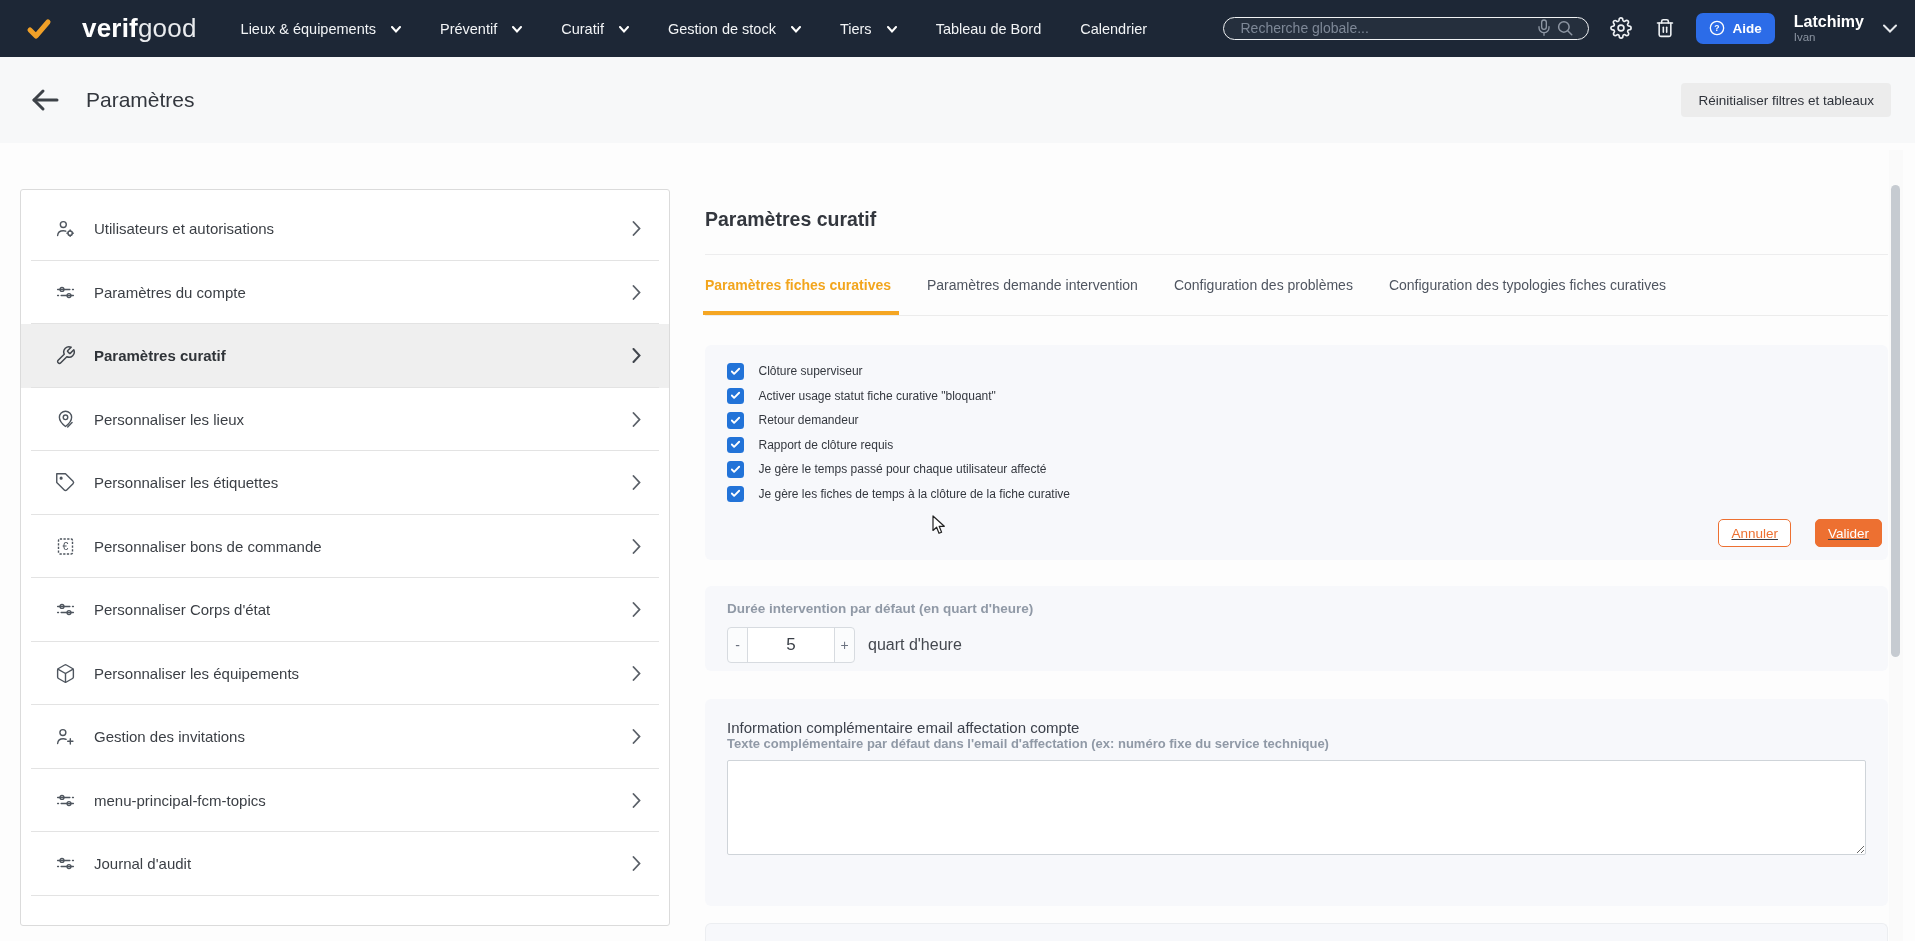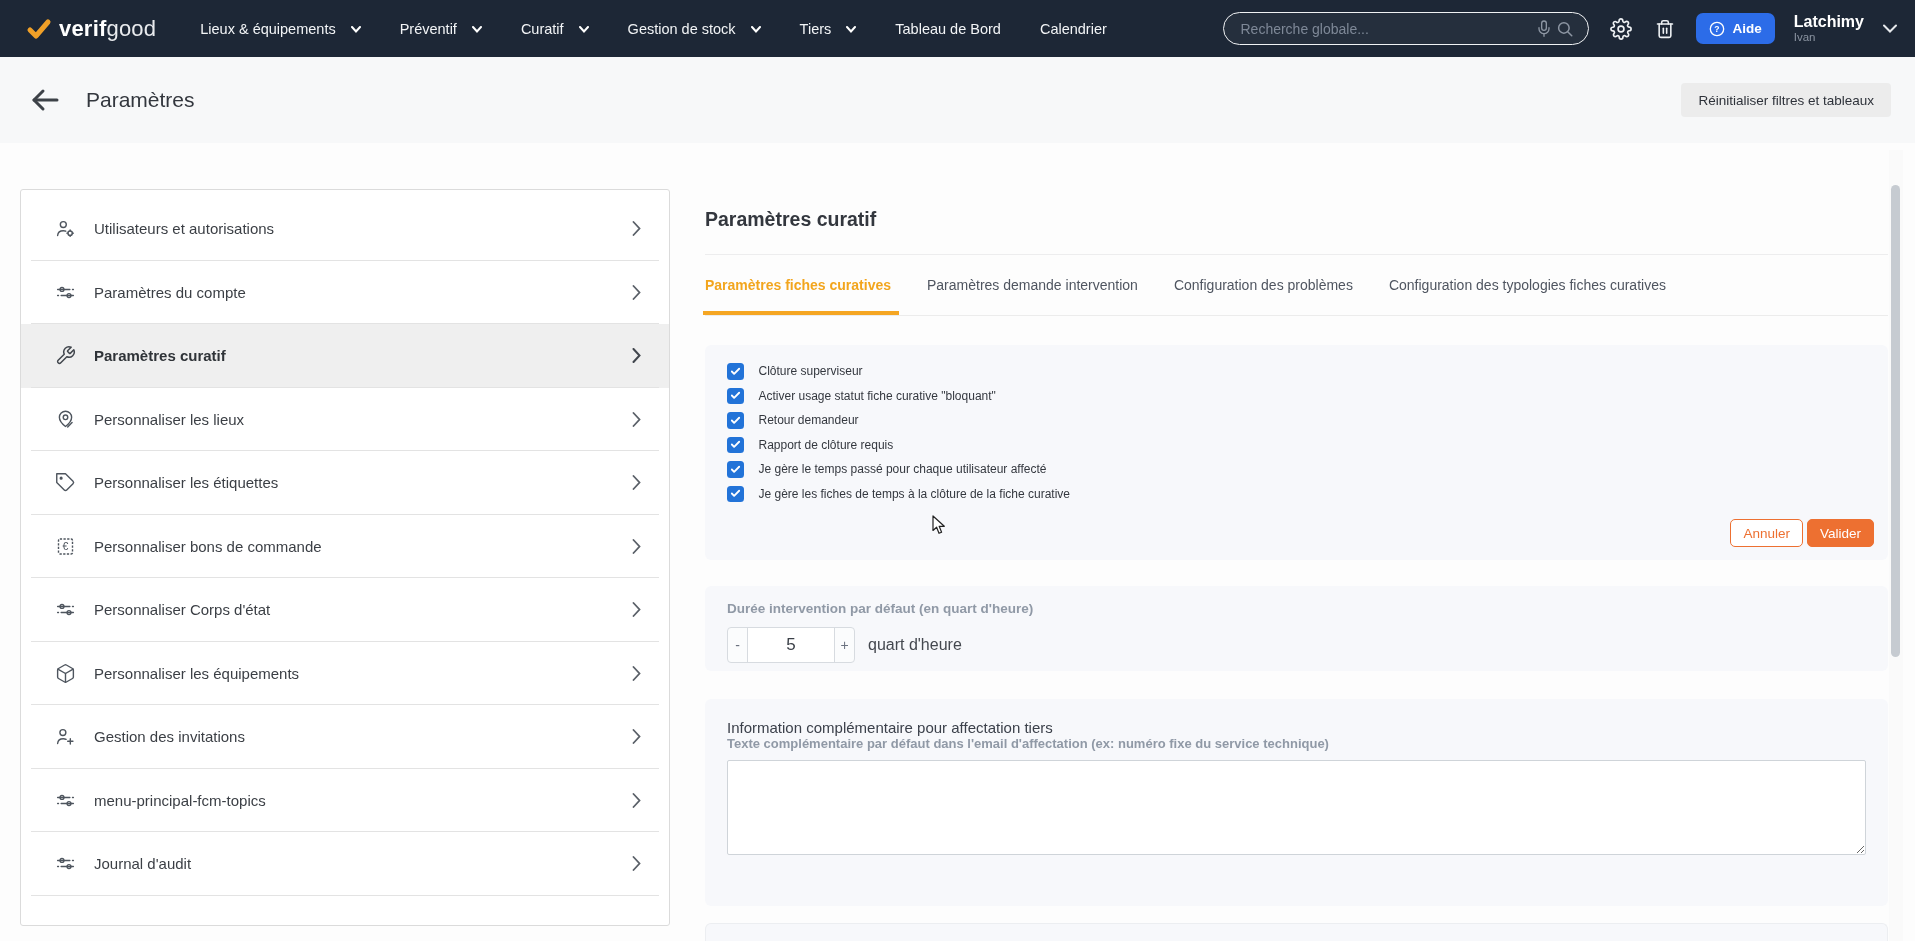--- a/index.html
+++ b/index.html
@@ -9,32 +9,32 @@
     background:#fdfdfd; color:#3a3f47; position:relative;
   }
   svg { display:block; }
 
   
   .topbar {
     position:absolute; left:0; top:0; width:1915px; height:57px;
     background:#1d2736; display:flex; align-items:center; padding:0 18px 0 26px;
   }
   .logo { display:flex; align-items:center; gap:7px; cursor:pointer; }
-  .logo-text { font-size:22px; letter-spacing:.2px; color:#ffffff; }
+  .logo-text { font-size:26px; letter-spacing:.2px; color:#ffffff;margin-left:23px; }
   .logo-text .bold { font-weight:700; }
   .logo-text .light { font-weight:400; color:#e9ebee; }
   .topnav { display:flex; align-items:center; gap:39px; margin-left:44px; }
   .nav-item {
     display:flex; align-items:center; gap:15px; color:#f2f4f6;
     font-size:14.5px; cursor:pointer; white-space:nowrap;
   }
   .nav-item svg { margin-top:2px; }
   .topbar-right { margin-left:auto; display:flex; align-items:center; gap:19px; }
   .search-box {
-    width:366px; height:33px; border:1px solid #f0f2f4; border-radius:17px;
+    width:366px; height:23px; border:1px solid #f0f2f4; border-radius:17px;
     display:flex; align-items:center; padding:0 12px 0 16px; background:rgba(255,255,255,0.04);
   }
   .search-box input {
     flex:1; background:transparent; border:none; outline:none;
     color:#dfe3e8; font-size:14px; font-family:inherit;
   }
   .search-box input::placeholder { color:#7e8897; }
   .icon-btn { background:none; border:none; cursor:pointer; padding:2px; }
   .aide-btn {
     height:31px; padding:0 13px; background:#2c6ce8; border:none; border-radius:7px;
@@ -88,21 +88,21 @@
   .tab.active::after { content:""; position:absolute; left:-2px; right:-8px; bottom:0; height:4px; background:#f5a623; }
 
   .panel { background:#f7f8fb; border-radius:6px; }
   .panel-checkboxes { margin-top:29px; height:215px; position:relative; padding:18px 22px 0 22px; }
   .cb-row { display:flex; align-items:center; margin-bottom:8px; cursor:pointer; }
   .checkbox {
     width:16.5px; height:16.5px; background:#2273d8; border-radius:3.5px;
     display:flex; align-items:center; justify-content:center; flex:0 0 auto;
   }
   .cb-row .lbl { margin-left:15px; font-size:12px; color:#34383f; }
-  .panel-actions { position:absolute; right:14px; bottom:13px; display:flex; gap:4px; }
+  .panel-actions { position:absolute; right:6px; bottom:13px; display:flex; gap:24px;text-decoration:underline; }
   .btn-outline {
     height:28px; padding:0 12px; background:#fff; border:1px solid #ed7031; border-radius:5px;
     color:#ed7031; font-size:13.5px; cursor:pointer; font-family:inherit;
   }
   .btn-solid {
     height:28px; padding:0 12px; background:#ed7031; border:1px solid #ed7031; border-radius:5px;
     color:#fff; font-size:13.5px; cursor:pointer; font-family:inherit;
   }
 
   .panel-duration { margin-top:26px; height:85px; padding:15px 22px; }
@@ -536,21 +536,21 @@
       <div class="stepper">
         <button class="step-btn">-</button>
         <input class="step-value" value="5" style="">
         <button class="step-btn">+</button>
       </div>
       <span class="step-unit">quart d'heure</span>
     </div>
   </div>
 
   <div class="panel panel-email">
-    <div class="email-title">Information complémentaire pour affectation tiers</div>
+    <div class="email-title">Information complémentaire email affectation compte</div>
     <div class="email-hint">Texte complémentaire par défaut dans l'email d'affectation (ex: numéro fixe du service technique)</div>
     <textarea class="email-textarea" style=""></textarea>
   </div>
 
   <div class="panel panel-next"></div>
 </section>
 
 <div class="scroll-track">
   <div class="scroll-thumb"></div>
 </div>

